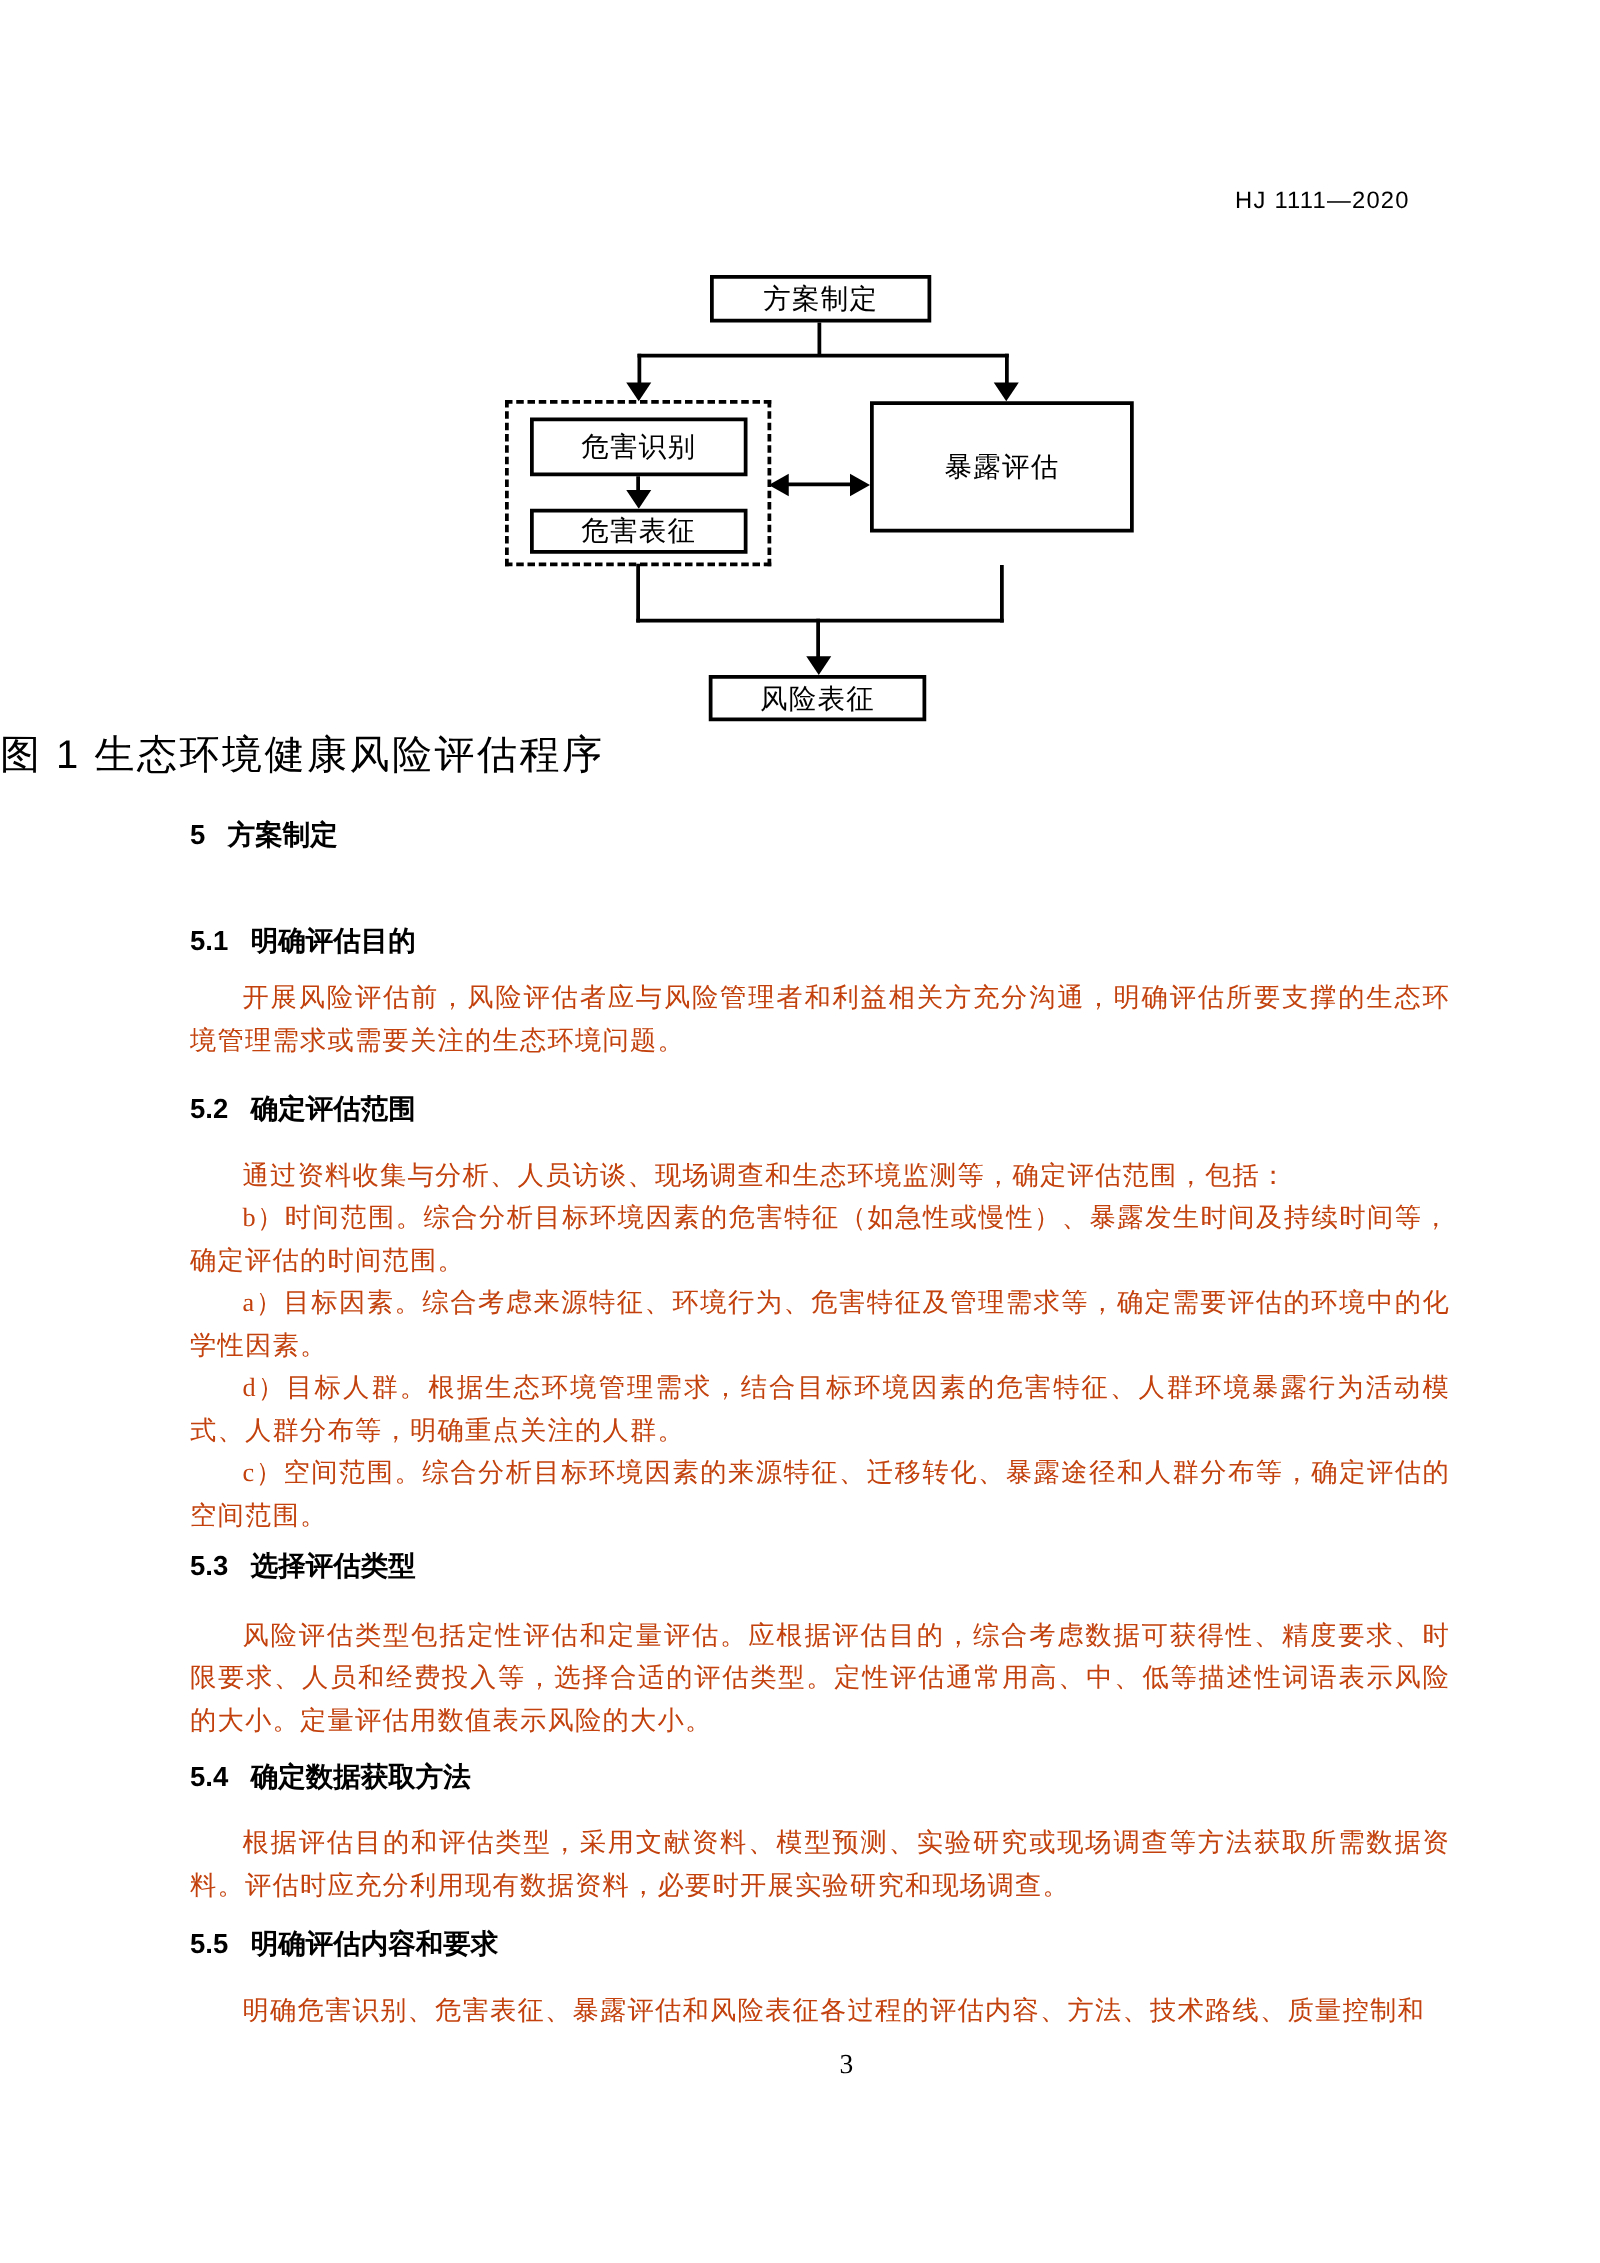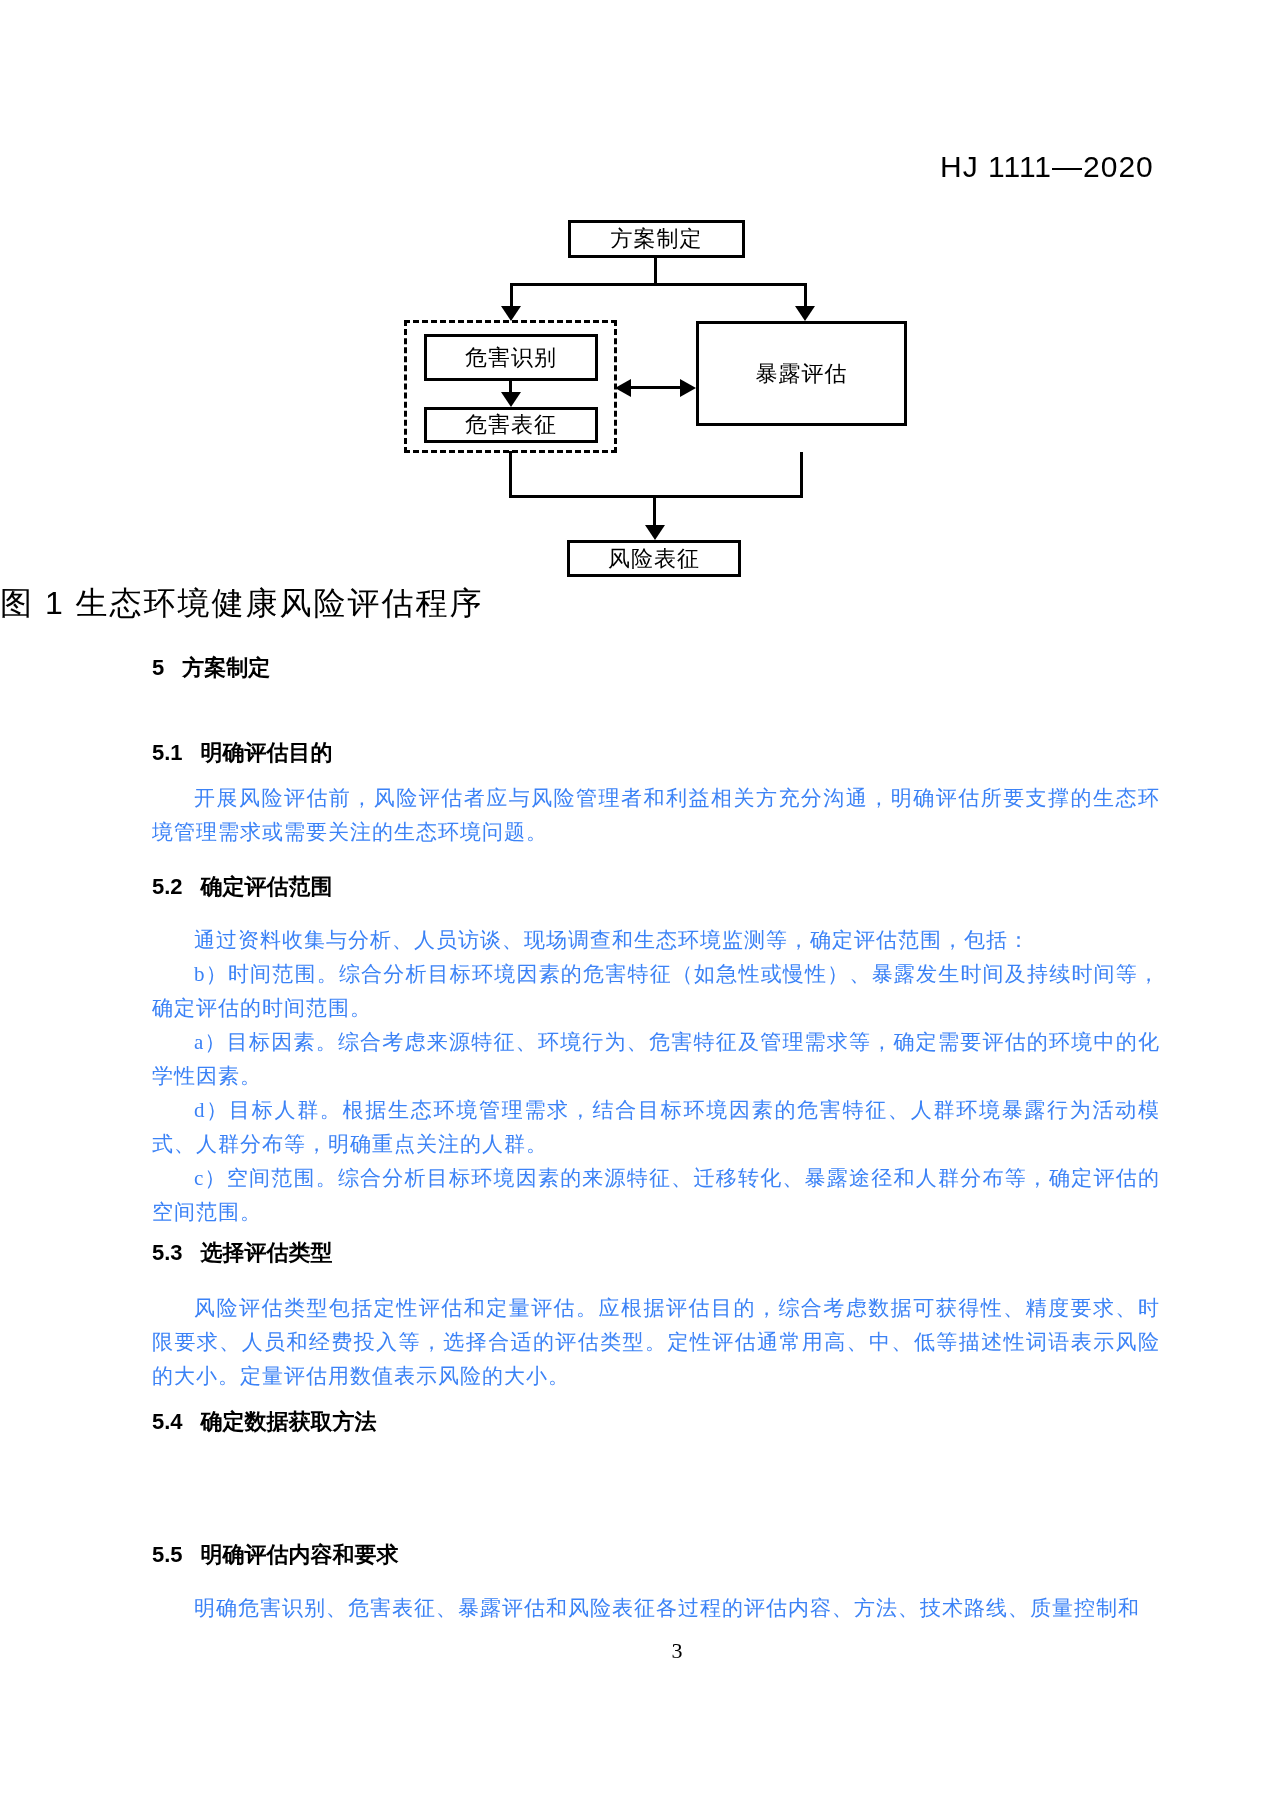--- a/index.html
+++ b/index.html
@@ -9,24 +9,24 @@
     width: 1280px;
     height: 1810px;
     background: #ffffff;
     font-family: "Liberation Serif", "DejaVu Serif", serif;
     color: #111;
     overflow: hidden;
   }
   .header-code {
     position: absolute;
     top: 150px;
-    left: 940px;
+    left: 988px;
     width: 180px;
     font-family: "Liberation Sans", "DejaVu Sans", sans-serif;
-    font-size: 30px;
+    font-size: 19px;
     letter-spacing: 1px;
     color: #000;
     white-space: nowrap;
   }
   
   .fc-box {
     position: absolute;
     border: 3px solid #000;
     background: #fff;
     display: flex;
@@ -94,21 +94,21 @@
     left: 152px;
     width: 1008px;
   }
   .body-block p {
     font-size: 21px;
     line-height: 34px;
     letter-spacing: 1px;
     text-align: justify;
     text-indent: 2em;
     word-break: break-all;
-    color: #3b82f6;
+    color: #c2410c;
   }
   .page-num {
     position: absolute;
     top: 1638px;
     left: 152px;
     width: 1050px;
     text-align: center;
     font-size: 22px;
     color: #000;
   }
@@ -192,20 +192,23 @@
   <div class="sec-head" style="top:1239px">
     <span class="num">5.3</span><span>选择评估类型</span>
   </div>
   <div class="body-block" style="top:1291px">
     <p>风险评估类型包括定性评估和定量评估。应根据评估目的，综合考虑数据可获得性、精度要求、时限要求、人员和经费投入等，选择合适的评估类型。定性评估通常用高、中、低等描述性词语表示风险的大小。定量评估用数值表示风险的大小。</p>
   </div>
 
   <div class="sec-head" style="top:1408px">
     <span class="num">5.4</span><span>确定数据获取方法</span>
   </div>
+  <div class="body-block" style="top:1457px">
+    <p>根据评估目的和评估类型，采用文献资料、模型预测、实验研究或现场调查等方法获取所需数据资料。评估时应充分利用现有数据资料，必要时开展实验研究和现场调查。</p>
+  </div>
 
   <div class="sec-head" style="top:1541px">
     <span class="num">5.5</span><span>明确评估内容和要求</span>
   </div>
   <div class="body-block" style="top:1591px">
     <p>明确危害识别、危害表征、暴露评估和风险表征各过程的评估内容、方法、技术路线、质量控制和</p>
   </div>
 
   <div class="page-num">3</div>
 

